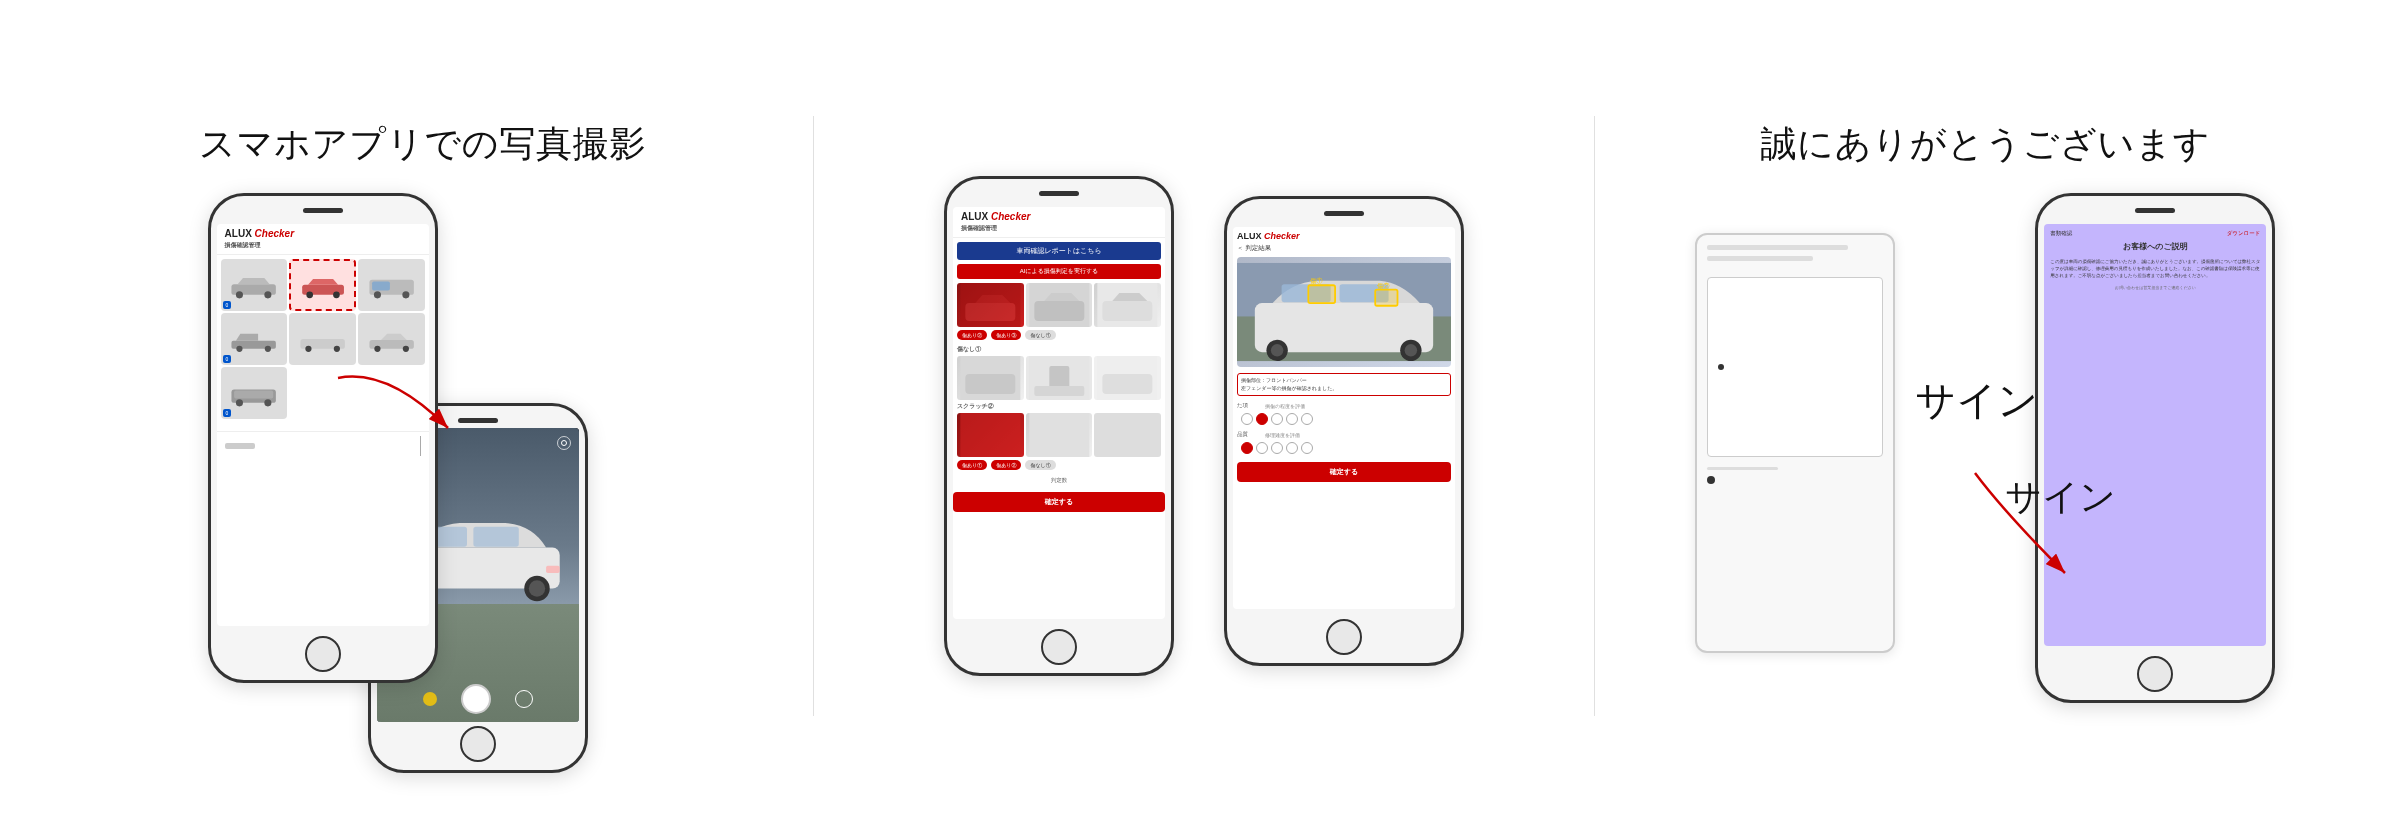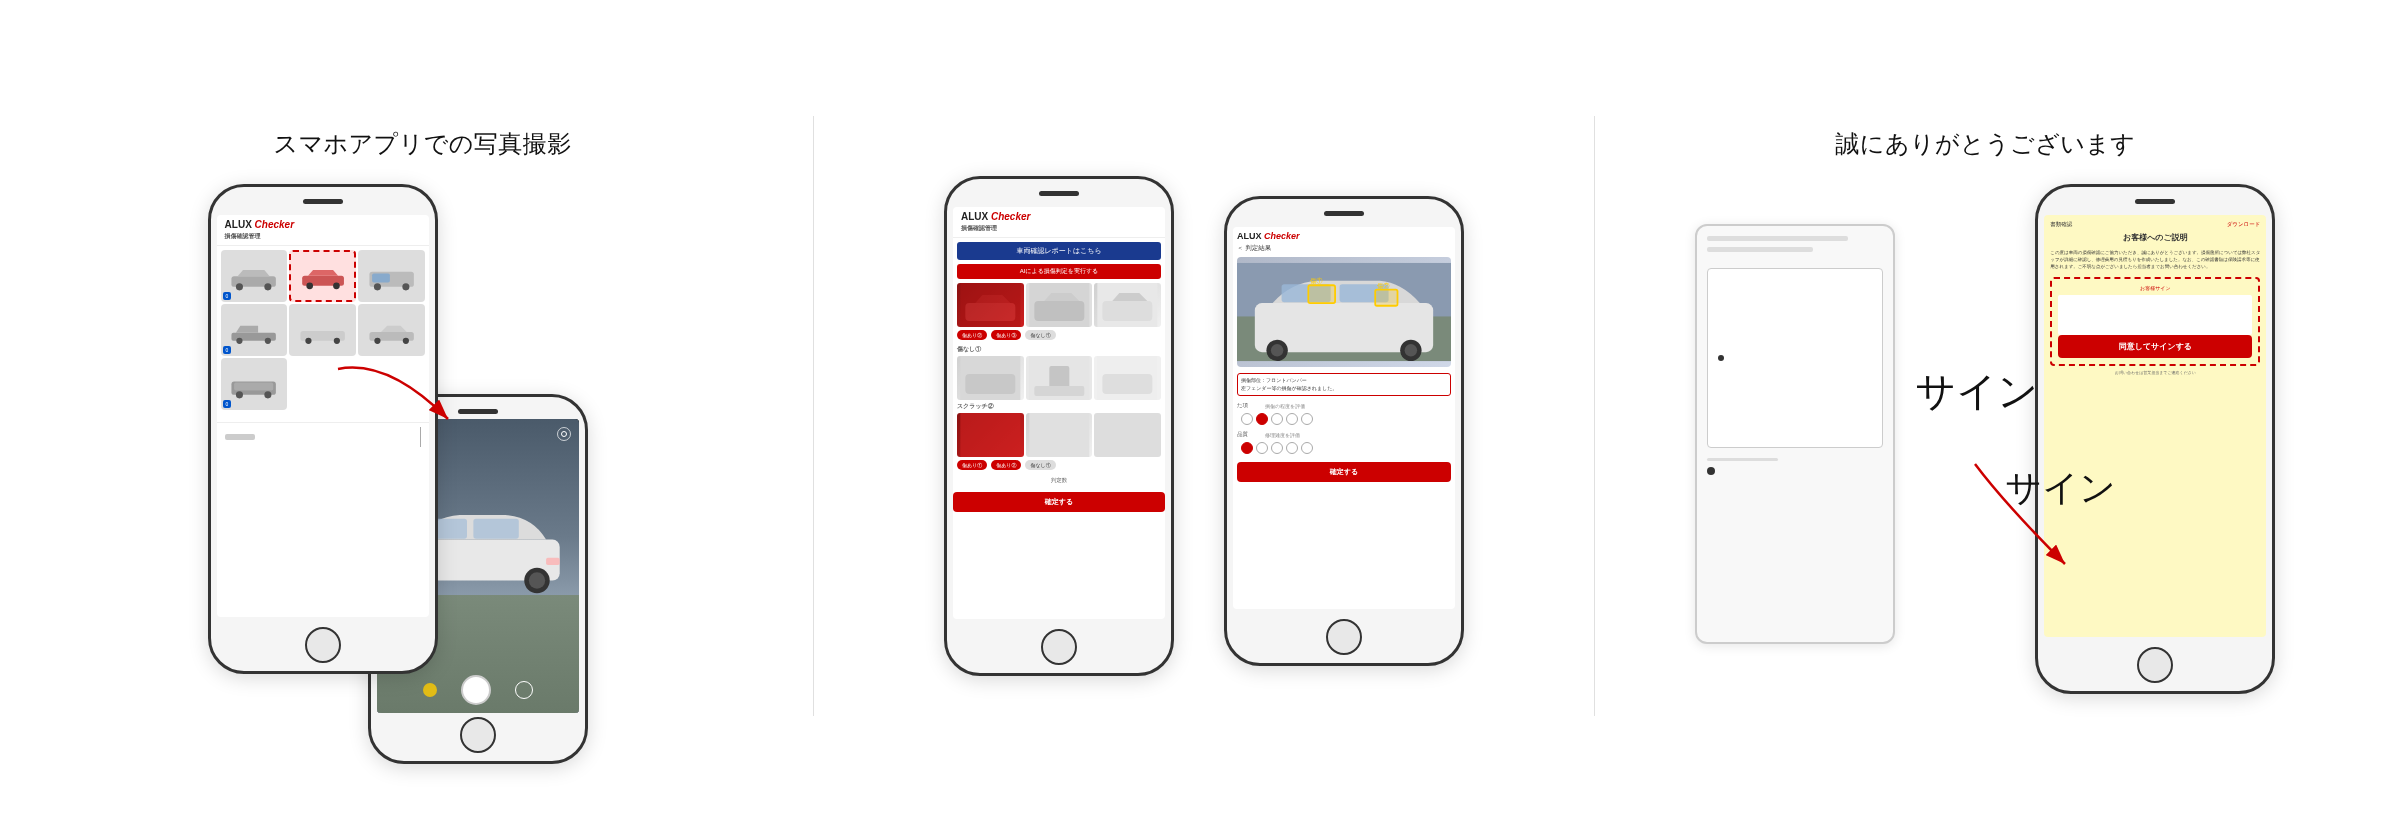--- a/index.html
+++ b/index.html
@@ -15,21 +15,21 @@
     }
 
     .section {
       display: flex;
       flex-direction: column;
       align-items: center;
       width: 750px;
     }
 
     .section-title {
-      font-size: 24px;
+      font-size: 36px;
       font-weight: 500;
       color: #111;
       margin-bottom: 24px;
       text-align: center;
       letter-spacing: 0.02em;
     }
 
     .phones-container {
       display: flex;
       align-items: flex-end;
@@ -327,21 +327,21 @@
       gap: 20px;
       align-items: flex-start;
     }
 
     .agreement-screen {
       position: absolute;
       top: 28px;
       left: 6px;
       right: 6px;
       bottom: 54px;
-      background: #fef9c3;
+      background: #c4b5fd;
       overflow: hidden;
       border-radius: 4px;
       padding: 6px;
     }
 
     .agreement-header-row {
       display: flex;
       justify-content: space-between;
       margin-bottom: 4px;
     }
@@ -782,27 +782,20 @@
           <span style="font-size:5.5px; color:#333;">書類確認</span>
           <span style="font-size:5.5px; color:#cc0000;">ダウンロード</span>
         </div>
 
         <div style="font-size:8px; font-weight:bold; color:#333; margin-bottom:6px; text-align:center;">お客様へのご説明</div>
 
         <div class="agreement-text-block">
           この度は車両の損傷確認にご協力いただき、誠にありがとうございます。損傷箇所については弊社スタッフが詳細に確認し、修理費用の見積もりを作成いたしました。なお、この確認書類は保険請求等に使用されます。ご不明な点がございましたら担当者までお問い合わせください。
         </div>
 
-        <div class="agreement-sign-box">
-          <div class="agreement-sign-label">お客様サイン</div>
-
-          <div style="height:40px; background:white; border-radius:2px;"></div>
-
-          <div class="agreement-confirm-btn">同意してサインする</div>
-        </div>
 
         <div class="agreement-footer">お問い合わせは営業担当までご連絡ください</div>
       </div>
       <div class="phone-home-btn"></div>
     </div>
 
   </div>
 </div>
 
 </body></html>

